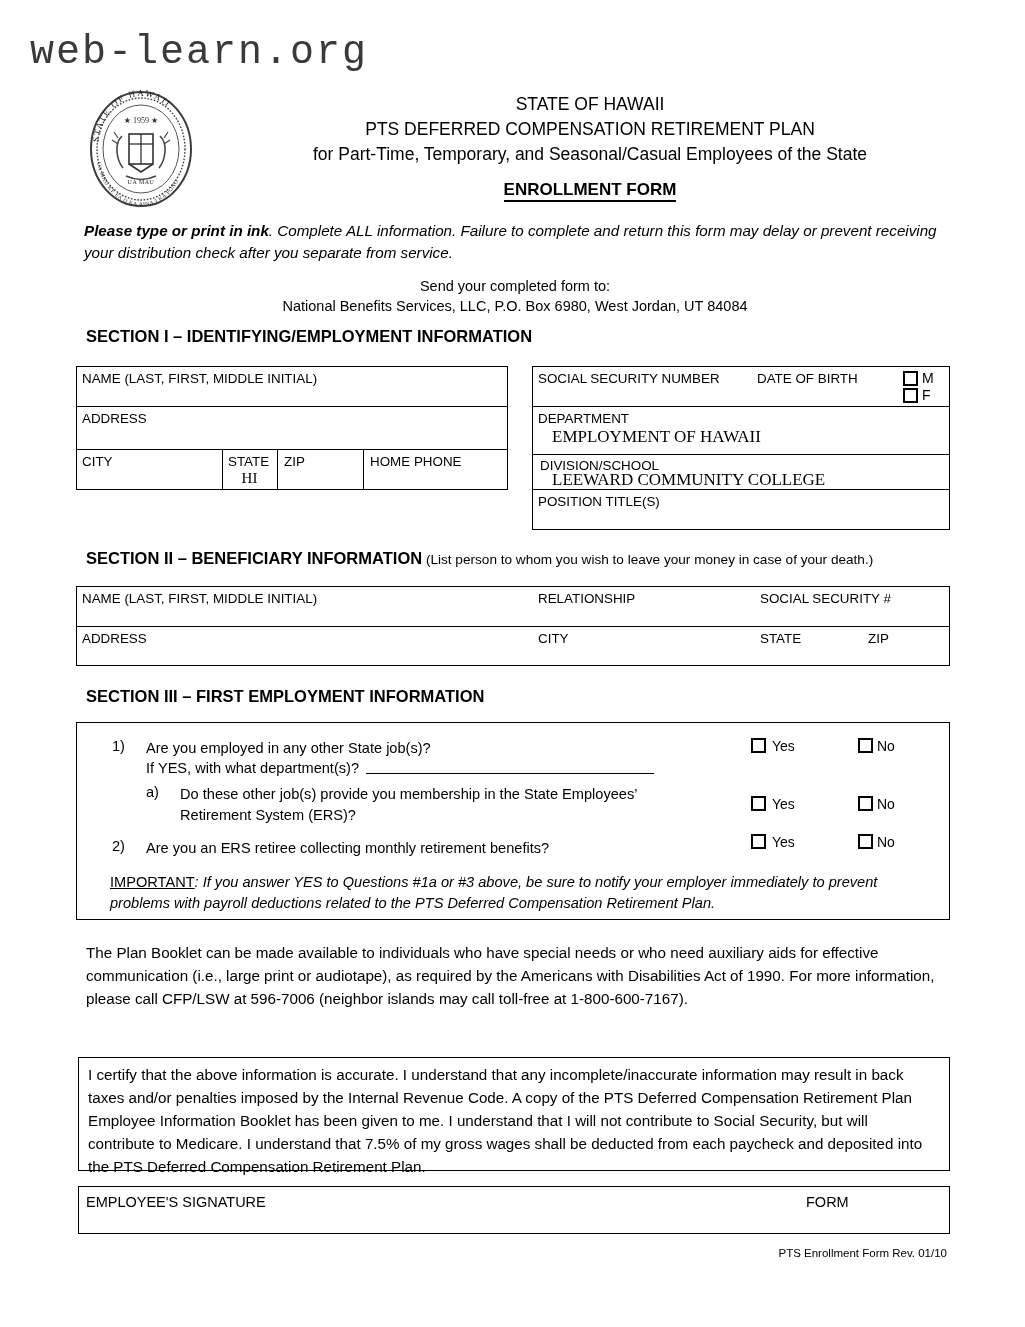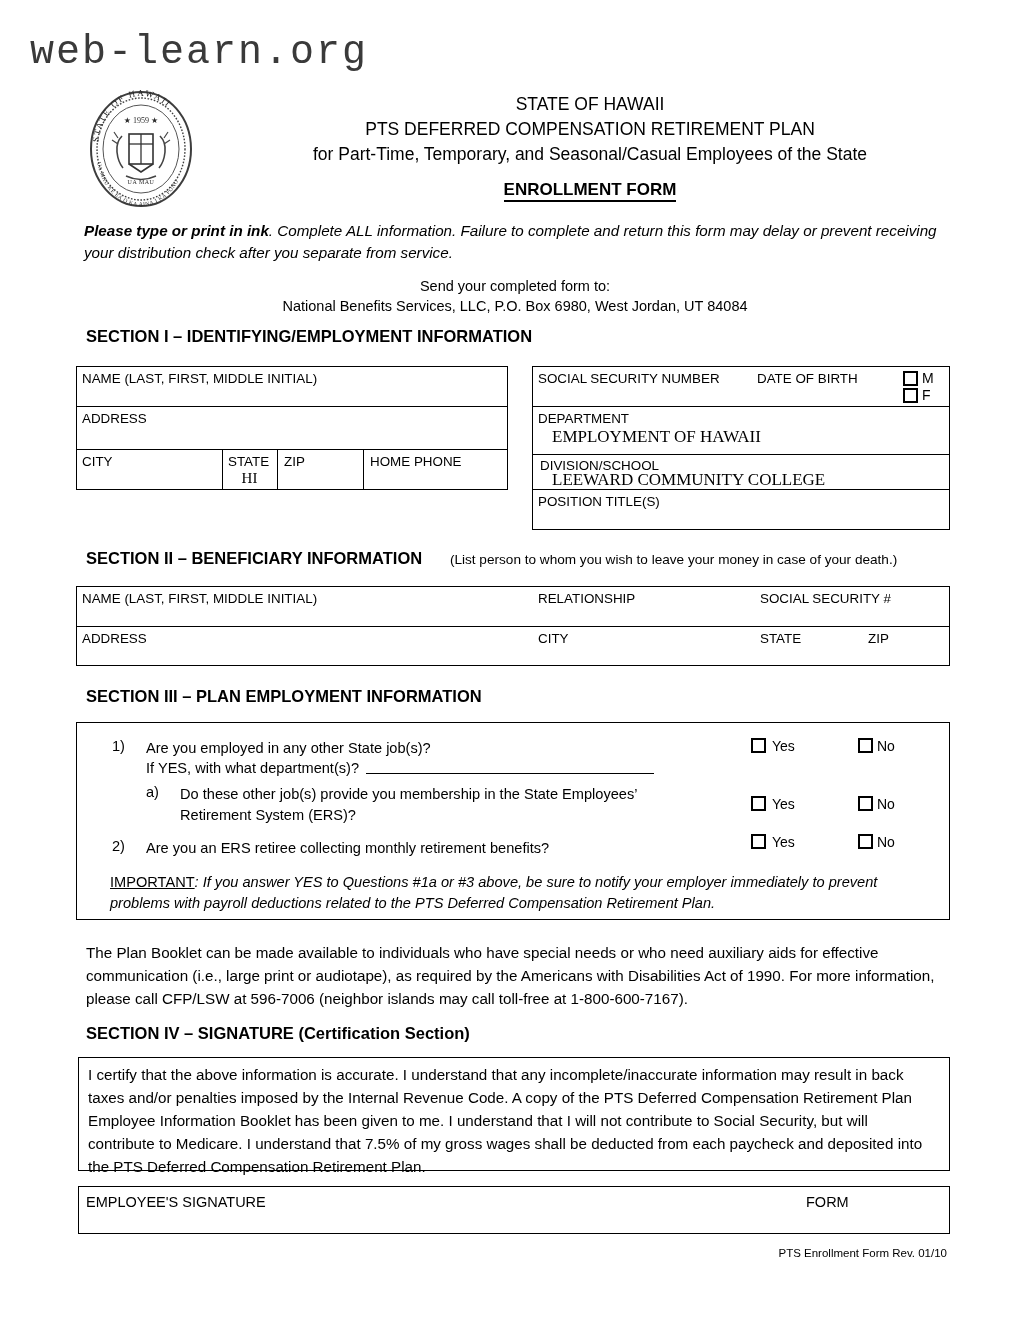--- a/index.html
+++ b/index.html
@@ -79,21 +79,20 @@
   
   .sec-head {
     position: absolute;
     font-size: 16.5px;
     font-weight: bold;
     white-space: nowrap;
   }
   .sec-head .sub {
     font-size: 13.6px;
     font-weight: normal;
-    padding-left: 24px;
   }
 
   
   .box { position: absolute; border: 1.6px solid #000; }
   .hline { position: absolute; border-top: 1.6px solid #000; }
   .vline { position: absolute; border-left: 1.6px solid #000; }
 
   .flabel {
     position: absolute;
     font-size: 13.4px;
@@ -262,21 +261,21 @@
   <div class="hline" style="left:76px; top:626px; width:874px;"></div>
 
   <div class="flabel" style="left:82px; top:591px;">NAME (LAST, FIRST, MIDDLE INITIAL)</div>
   <div class="flabel" style="left:538px; top:591px;">RELATIONSHIP</div>
   <div class="flabel" style="left:760px; top:591px;">SOCIAL SECURITY #</div>
   <div class="flabel" style="left:82px; top:631px;">ADDRESS</div>
   <div class="flabel" style="left:538px; top:631px;">CITY</div>
   <div class="flabel" style="left:760px; top:631px;">STATE</div>
   <div class="flabel" style="left:868px; top:631px;">ZIP</div>
 
-  <div class="sec-head" style="left:86px; top:687px;">SECTION III – PLAN EMPLOYMENT INFORMATION</div>
+  <div class="sec-head" style="left:86px; top:687px;">SECTION III – FIRST EMPLOYMENT INFORMATION</div>
 
   <div class="box" style="left:76px; top:722px; width:874px; height:198px;"></div>
 
   <div class="qnum" style="left:112px; top:738px;">1)</div>
   <div class="q" style="left:146px; top:738px;">Are you employed in any other State job(s)?</div>
   <div class="q" style="left:146px; top:758px;">If YES, with what department(s)?</div>
   <div class="blankline" style="left:366px; top:773px; width:288px;"></div>
 
   <div class="qnum" style="left:146px; top:784px;">a)</div>
   <div class="q" style="left:180px; top:784px;">Do these other job(s) provide you membership in the State Employees’</div>
@@ -297,21 +296,20 @@
 
   <div class="cbx" style="left:751px; top:834px;"></div>
   <div class="cbx-lbl" style="left:772px; top:834px;">Yes</div>
   <div class="cbx" style="left:858px; top:834px;"></div>
   <div class="cbx-lbl" style="left:877px; top:834px;">No</div>
 
   <div class="important"><u>IMPORTANT</u><span>:  If you answer YES to Questions #1a or #3 above, be sure to notify your employer immediately to prevent problems with payroll deductions related to the PTS Deferred Compensation Retirement Plan.</span></div>
 
   <div class="para" style="left:86px; top:941px; width:862px;">The Plan Booklet can be made available to individuals who have special needs or who need auxiliary aids for effective communication (i.e., large print or audiotape), as required by the Americans with Disabilities Act of 1990.  For more information, please call CFP/LSW at 596-7006 (neighbor islands may call toll-free at 1-800-600-7167).</div>
 
-  <div class="sec-head" style="left:86px; top:1024px;">SECTION IV – SIGNATURE (Certification Section)</div>
 
   <div class="box" style="left:78px; top:1057px; width:872px; height:114px;"></div>
   <div class="certify">I certify that the above information is accurate.  I understand that any incomplete/inaccurate information may result in back taxes and/or penalties imposed by the Internal Revenue Code.  A copy of the PTS Deferred Compensation Retirement Plan Employee Information Booklet has been given to me.  I understand that I will not contribute to Social Security, but will contribute to Medicare.  I understand that 7.5% of my gross wages shall be deducted from each paycheck and deposited into the PTS Deferred Compensation Retirement Plan.</div>
 
   <div class="box" style="left:78px; top:1186px; width:872px; height:48px;"></div>
   <div class="flabel" style="left:86px; top:1194px; font-size:14.5px;">EMPLOYEE'S SIGNATURE</div>
   <div class="flabel" style="left:806px; top:1194px; font-size:14.5px;">FORM</div>
 
   <div class="footer">PTS Enrollment Form Rev. 01/10</div>
 

